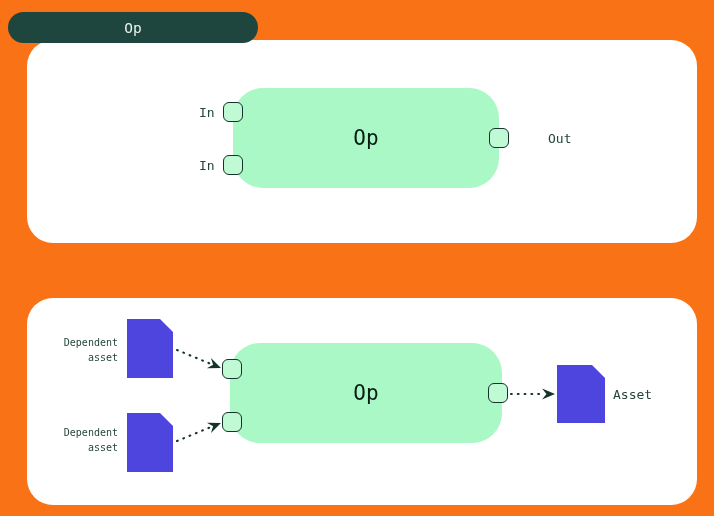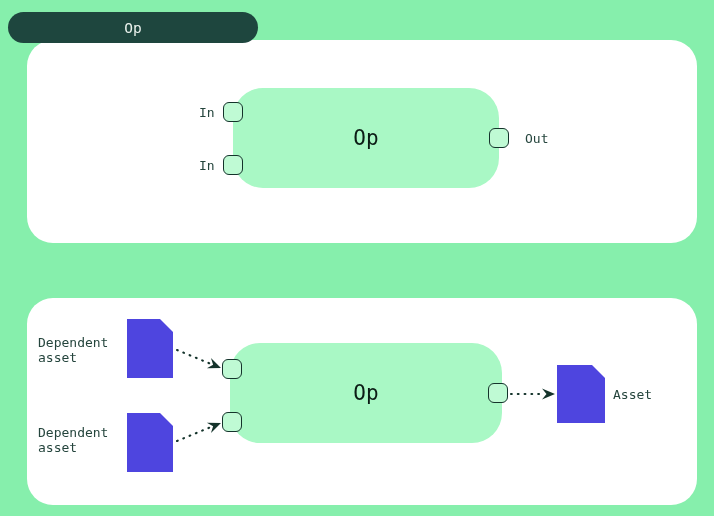--- a/index.html
+++ b/index.html
@@ -1,18 +1,18 @@
 <!DOCTYPE html>
 <html><head>
 <meta charset="utf-8">
 <style>
   html,body { margin:0; padding:0; background:#4B6770; }
   .stage {
     position:relative; width:714px; height:516px; overflow:hidden;
-    background:#86efac;
+    background:#f97316;
     font-family:"DejaVu Sans Mono","Liberation Mono",monospace;
   }
   .tab {
     position:absolute; left:8px; width:250px; height:31px;
     background:#1E463E; border-radius:16px; z-index:2;
     display:flex; align-items:center; justify-content:center;
     color:#E9F1EC; font-size:14.5px; letter-spacing:0px; white-space:nowrap;
   }
   .tab-op  { top:12px; }
   .tab-sda { top:269px; }
@@ -37,32 +37,32 @@
   .h-in2 { left:223px; top:155px; }
   .h-out { left:489px; top:128px; }
   .h-sin1 { left:222px; top:359px; }
   .h-sin2 { left:222px; top:412px; }
   .h-sout { left:488px; top:383px; }
   .port-label {
     position:absolute; font-size:13px; color:#25453D; z-index:3; white-space:nowrap;text-align:center;
   }
   .label-in1 { left:199px; top:105px; }
   .label-in2 { left:199px; top:158px; }
-  .label-out { left:525px; top:131px; }
+  .label-out { left:548px; top:131px; }
   .label-asset { left:613px; top:387px; }
   .doc {
     position:absolute; background:#4E45DF; z-index:2;
     clip-path: polygon(0 0, calc(100% - 13px) 0, 100% 13px, 100% 100%, 0 100%);
   }
   .doc-dep1  { left:127px; top:319px; width:46px; height:59px; }
   .doc-dep2  { left:127px; top:413px; width:46px; height:59px; }
   .doc-asset { left:557px; top:365px; width:48px; height:58px; }
   .dep-label {
-    position:absolute; width:80px; 
-    font-size:13px; line-height:14.5px; color:#25453D; z-index:3;
+    position:absolute; width:80px; text-align:right;
+    font-size:10px; line-height:14.5px; color:#25453D; z-index:3;
   }
   .dep-label-1 { left:38px; top:336px; }
   .dep-label-2 { left:38px; top:426px; }
   .connectors {
     position:absolute; left:0; top:0; z-index:3; pointer-events:none;
   }
   .connectors .dots {
     stroke:#14332B; stroke-width:2.1; fill:none;
     stroke-dasharray:0.8 6; stroke-linecap:round;
   }

